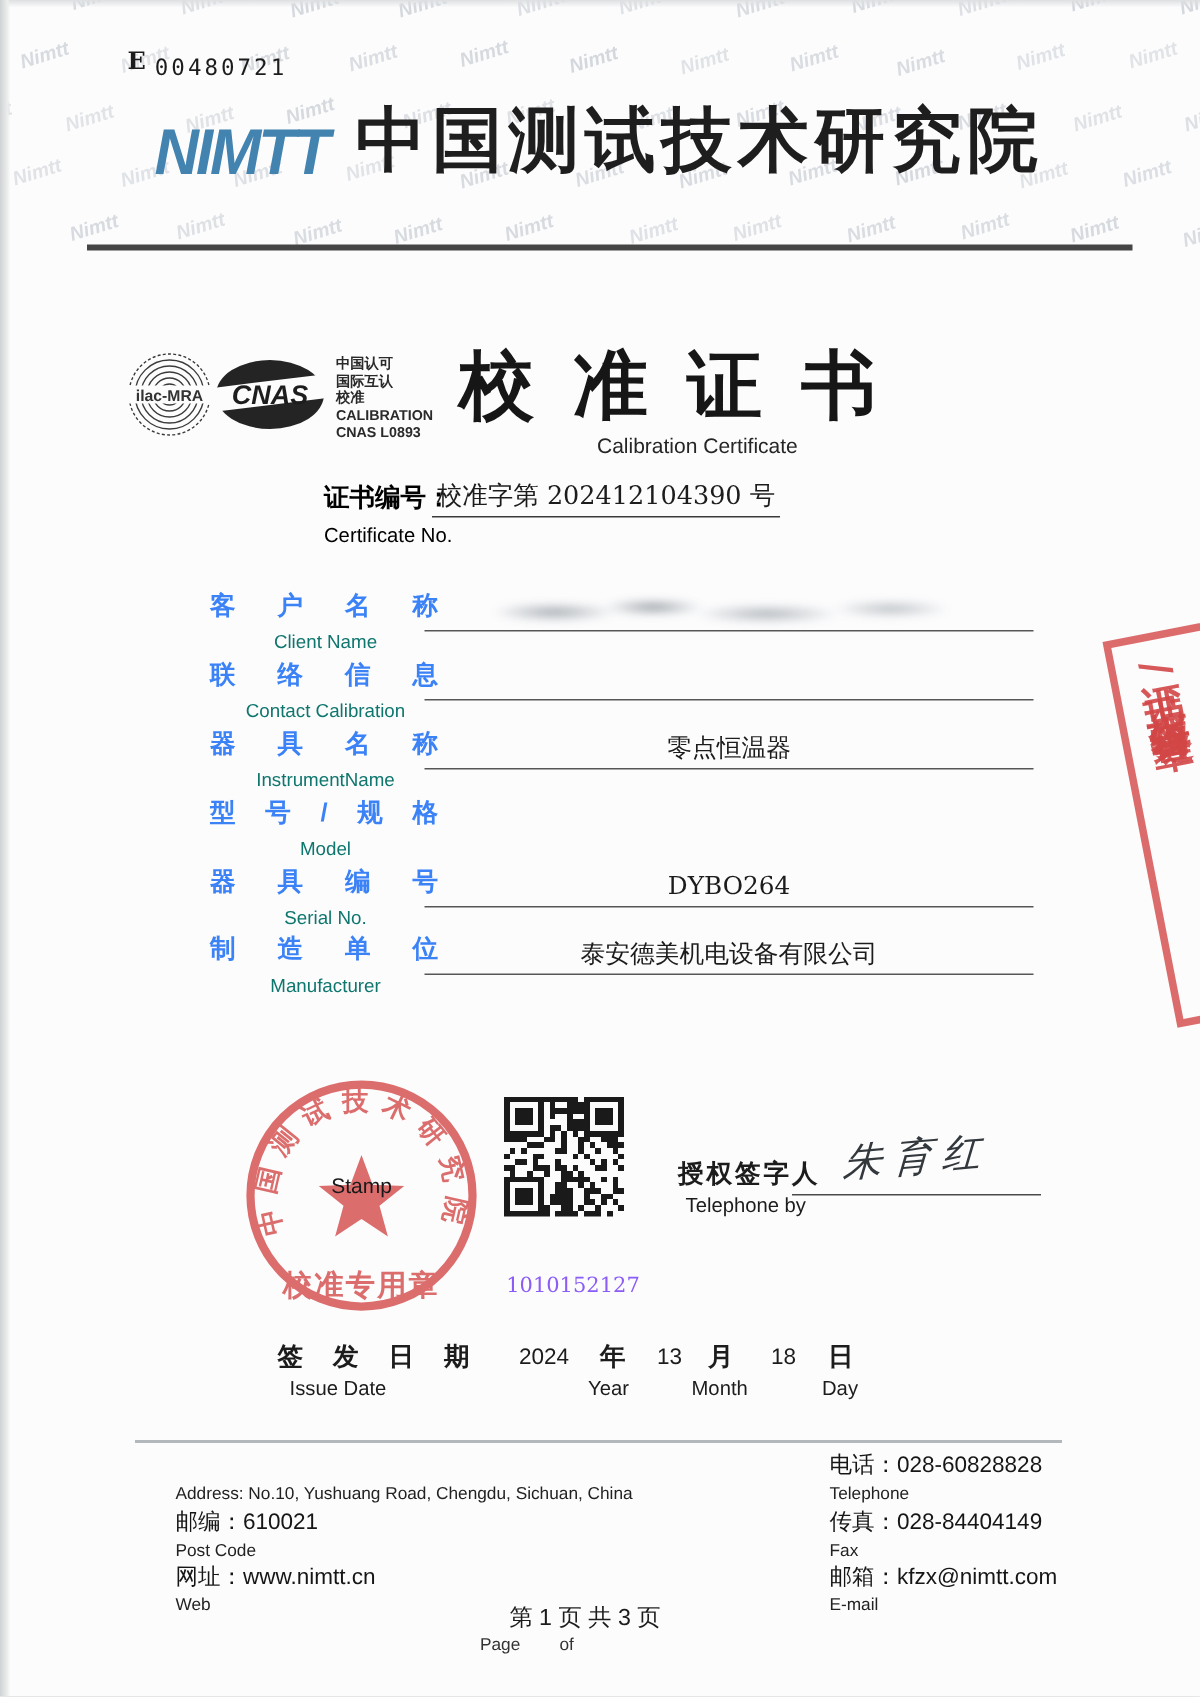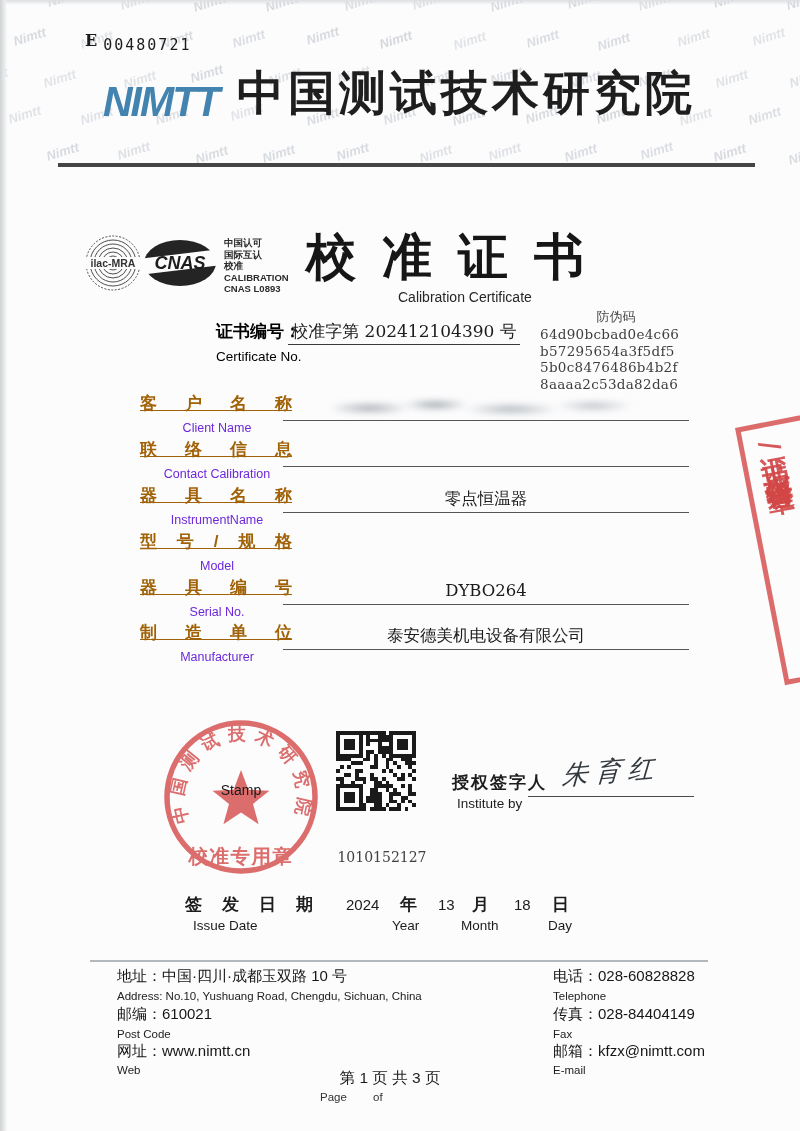--- a/index.html
+++ b/index.html
@@ -36,42 +36,42 @@
 
   .certno-label{left:216px;top:320px;font:600 17px "DejaVu Serif",serif;color:#000000;}
   .certno-line{left:288px;top:314px;width:232px;height:30px;border-bottom:1.6px solid #3a3a3a;text-align:center;font:400 17px "DejaVu Serif",serif;line-height:34px;white-space:nowrap;}
   .certno-en{left:216px;top:349px;font:400 13.5px "Liberation Sans",sans-serif;color:#000000;}
 
   .anti{left:540px;top:308px;width:152px;color:#3d3d3d;}
   .anti .lab{text-align:center;font:400 13px "Liberation Sans",sans-serif;color:#4a4a4a;}
   .anti .code{font:400 13.5px "DejaVu Serif",serif;line-height:16.5px;letter-spacing:.3px;}
 
   
-  .f-label{left:140px;width:152px;font:600 17px "Liberation Sans",sans-serif;color:#a16207;text-align:justify;text-align-last:justify;text-decoration:underline;}
-  .f-en{left:136px;width:162px;font:400 12.5px "Liberation Sans",sans-serif;color:#6d28d9;text-align:center;}
+  .f-label{left:140px;width:152px;font:600 17px "Liberation Sans",sans-serif;color:#3b82f6;text-align:justify;text-align-last:justify;}
+  .f-en{left:136px;width:162px;font:400 12.5px "Liberation Sans",sans-serif;color:#0f766e;text-align:center;}
   .f-line{left:283px;width:406px;height:31px;border-bottom:1.2px solid #565656;text-align:center;font:400 16.5px "DejaVu Serif",serif;line-height:36px;white-space:nowrap;}
 
   .smudge{filter:blur(3px);opacity:.8;border-radius:8px;}
   .smudge-a{left:320px;top:396px;width:330px;height:22px;background:
     radial-gradient(ellipse 60px 9px at 15% 55%,#8d949b 0%,rgba(160,165,170,0) 70%),
     radial-gradient(ellipse 48px 8px at 35% 40%,#7e868d 0%,rgba(160,165,170,0) 70%),
     radial-gradient(ellipse 70px 9px at 58% 60%,#99a0a6 0%,rgba(160,165,170,0) 70%),
     radial-gradient(ellipse 55px 8px at 83% 45%,#a7adb2 0%,rgba(160,165,170,0) 72%);}
   .smudge-b{left:292px;top:441px;width:392px;height:25px;background:
     radial-gradient(ellipse 55px 10px at 8% 50%,#7b838b 0%,rgba(160,165,170,0) 70%),
     radial-gradient(ellipse 65px 10px at 28% 45%,#868d94 0%,rgba(160,165,170,0) 70%),
     radial-gradient(ellipse 60px 9px at 50% 58%,#909带700 0%,rgba(160,165,170,0) 70%),
     radial-gradient(ellipse 60px 10px at 52% 55%,#8a9198 0%,rgba(160,165,170,0) 70%),
     radial-gradient(ellipse 70px 10px at 78% 45%,#7f878e 0%,rgba(160,165,170,0) 72%),
     radial-gradient(ellipse 40px 8px at 95% 55%,#9aa1a7 0%,rgba(160,165,170,0) 72%);}
 
   
   .stamp-label-cn{left:150px;top:760px;width:182px;text-align:center;font:400 15.5px "Liberation Sans",sans-serif;color:#191919;z-index:3;}
   .stamp-label-en{left:150px;top:782px;width:182px;text-align:center;font:400 14px "Liberation Sans",sans-serif;color:#191919;z-index:3;}
-  .qr-num{left:332px;top:849px;width:100px;text-align:center;font:400 14px "DejaVu Serif",serif;color:#404040;}
+  .qr-num{left:332px;top:849px;width:100px;text-align:center;font:400 14px "DejaVu Serif",serif;color:#8b5cf6;}
   .appr-label{left:452px;top:771px;font:600 17px "Liberation Sans",sans-serif;letter-spacing:2px;text-align:right;}
   .appr-en{left:457px;top:796px;font:400 13.5px "Liberation Sans",sans-serif;}
   .sig-line{left:528px;top:744px;width:166px;height:52px;border-bottom:1.4px solid #4a4a4a;text-align:center;}
   .sig{display:inline-block;font:italic 500 26px "DejaVu Serif",serif;color:#33383d;letter-spacing:7px;transform:rotate(-5deg) skewX(-8deg);margin-top:10px;}
 
   
   .issue-label{left:185px;top:893px;width:128px;font:600 17px "Liberation Sans",sans-serif;text-align:justify;text-align-last:justify;}
   .issue-en{left:193px;top:918px;font:400 13.5px "Liberation Sans",sans-serif;}
   .d-num{font:400 15px "Liberation Sans",sans-serif;top:896px;}
   .d-unit{font:600 17px "Liberation Sans",sans-serif;top:893px;}
@@ -194,27 +194,20 @@
     <div>CNAS L0893</div>
   </div>
 
   <div class="abs cert-title z1">校准证书</div>
   <div class="abs cert-title-en z1">Calibration Certificate</div>
 
   <div class="abs certno-label z1">证书编号：</div>
   <div class="abs certno-line z1">校准字第 202412104390 号</div>
   <div class="abs certno-en z1">Certificate No.</div>
 
-  <div class="abs anti z1">
-    <div class="lab">防伪码</div>
-    <div class="code">64d90bcbad0e4c66</div>
-    <div class="code">b57295654a3f5df5</div>
-    <div class="code">5b0c8476486b4b2f</div>
-    <div class="code">8aaaa2c53da82da6</div>
-  </div>
 
   <div class="abs f-label z1" style="top:392px">客户名称</div>
   <div class="abs f-en z1" style="top:421px">Client Name</div>
   <div class="abs f-line z1" style="top:389px"></div>
   <div class="abs smudge smudge-a z1"></div>
 
   <div class="abs f-label z1" style="top:438px">联络信息</div>
   <div class="abs f-en z1" style="top:467px">Contact Calibration</div>
   <div class="abs f-line z1" style="top:435px"></div>
   <div class="abs smudge smudge-b z1"></div>
@@ -481,39 +474,38 @@
       <rect x="1" y="20" width="1" height="1" fill="#1a1a1a"></rect>
       <rect x="2" y="20" width="1" height="1" fill="#1a1a1a"></rect>
       <rect x="3" y="20" width="1" height="1" fill="#1a1a1a"></rect>
       <rect x="4" y="20" width="1" height="1" fill="#1a1a1a"></rect>
       <rect x="5" y="20" width="1" height="1" fill="#1a1a1a"></rect>
       <rect x="6" y="20" width="1" height="1" fill="#1a1a1a"></rect>
     </svg>
   <div class="abs qr-num">1010152127</div>
 
   <div class="abs appr-label z1">授权签字人</div>
-  <div class="abs appr-en z1">Institute by</div>
+  <div class="abs appr-en z1">Telephone by</div>
   <div class="abs sig-line z1">
     <span class="sig">朱育红</span>
   </div>
 
   <div class="abs issue-label z1">签发日期</div>
   <div class="abs issue-en z1">Issue Date</div>
   <div class="abs d-num z1" style="left:346px">2024</div>
   <div class="abs d-unit z1" style="left:400px">年</div>
   <div class="abs d-num z1" style="left:438px">13</div>
   <div class="abs d-unit z1" style="left:472px">月</div>
   <div class="abs d-num z1" style="left:514px">18</div>
   <div class="abs d-unit z1" style="left:552px">日</div>
   <div class="abs d-sub z1" style="left:392px">Year</div>
   <div class="abs d-sub z1" style="left:461px">Month</div>
   <div class="abs d-sub z1" style="left:548px">Day</div>
 
   <div class="abs foot-rule"></div>
-  <div class="abs fc f-cn" style="left:117px;top:967px">地址：中国·四川·成都玉双路 10 号</div>
   <div class="abs fc f-sm" style="left:117px;top:990px">Address: No.10, Yushuang Road, Chengdu, Sichuan, China</div>
   <div class="abs fc f-cn" style="left:117px;top:1005px">邮编：610021</div>
   <div class="abs fc f-sm" style="left:117px;top:1028px">Post Code</div>
   <div class="abs fc f-cn" style="left:117px;top:1042px">网址：www.nimtt.cn</div>
   <div class="abs fc f-sm" style="left:117px;top:1064px">Web</div>
   <div class="abs fc f-cn" style="left:553px;top:967px">电话：028-60828828</div>
   <div class="abs fc f-sm" style="left:553px;top:990px">Telephone</div>
   <div class="abs fc f-cn" style="left:553px;top:1005px">传真：028-84404149</div>
   <div class="abs fc f-sm" style="left:553px;top:1028px">Fax</div>
   <div class="abs fc f-cn" style="left:553px;top:1042px">邮箱：kfzx@nimtt.com</div>

